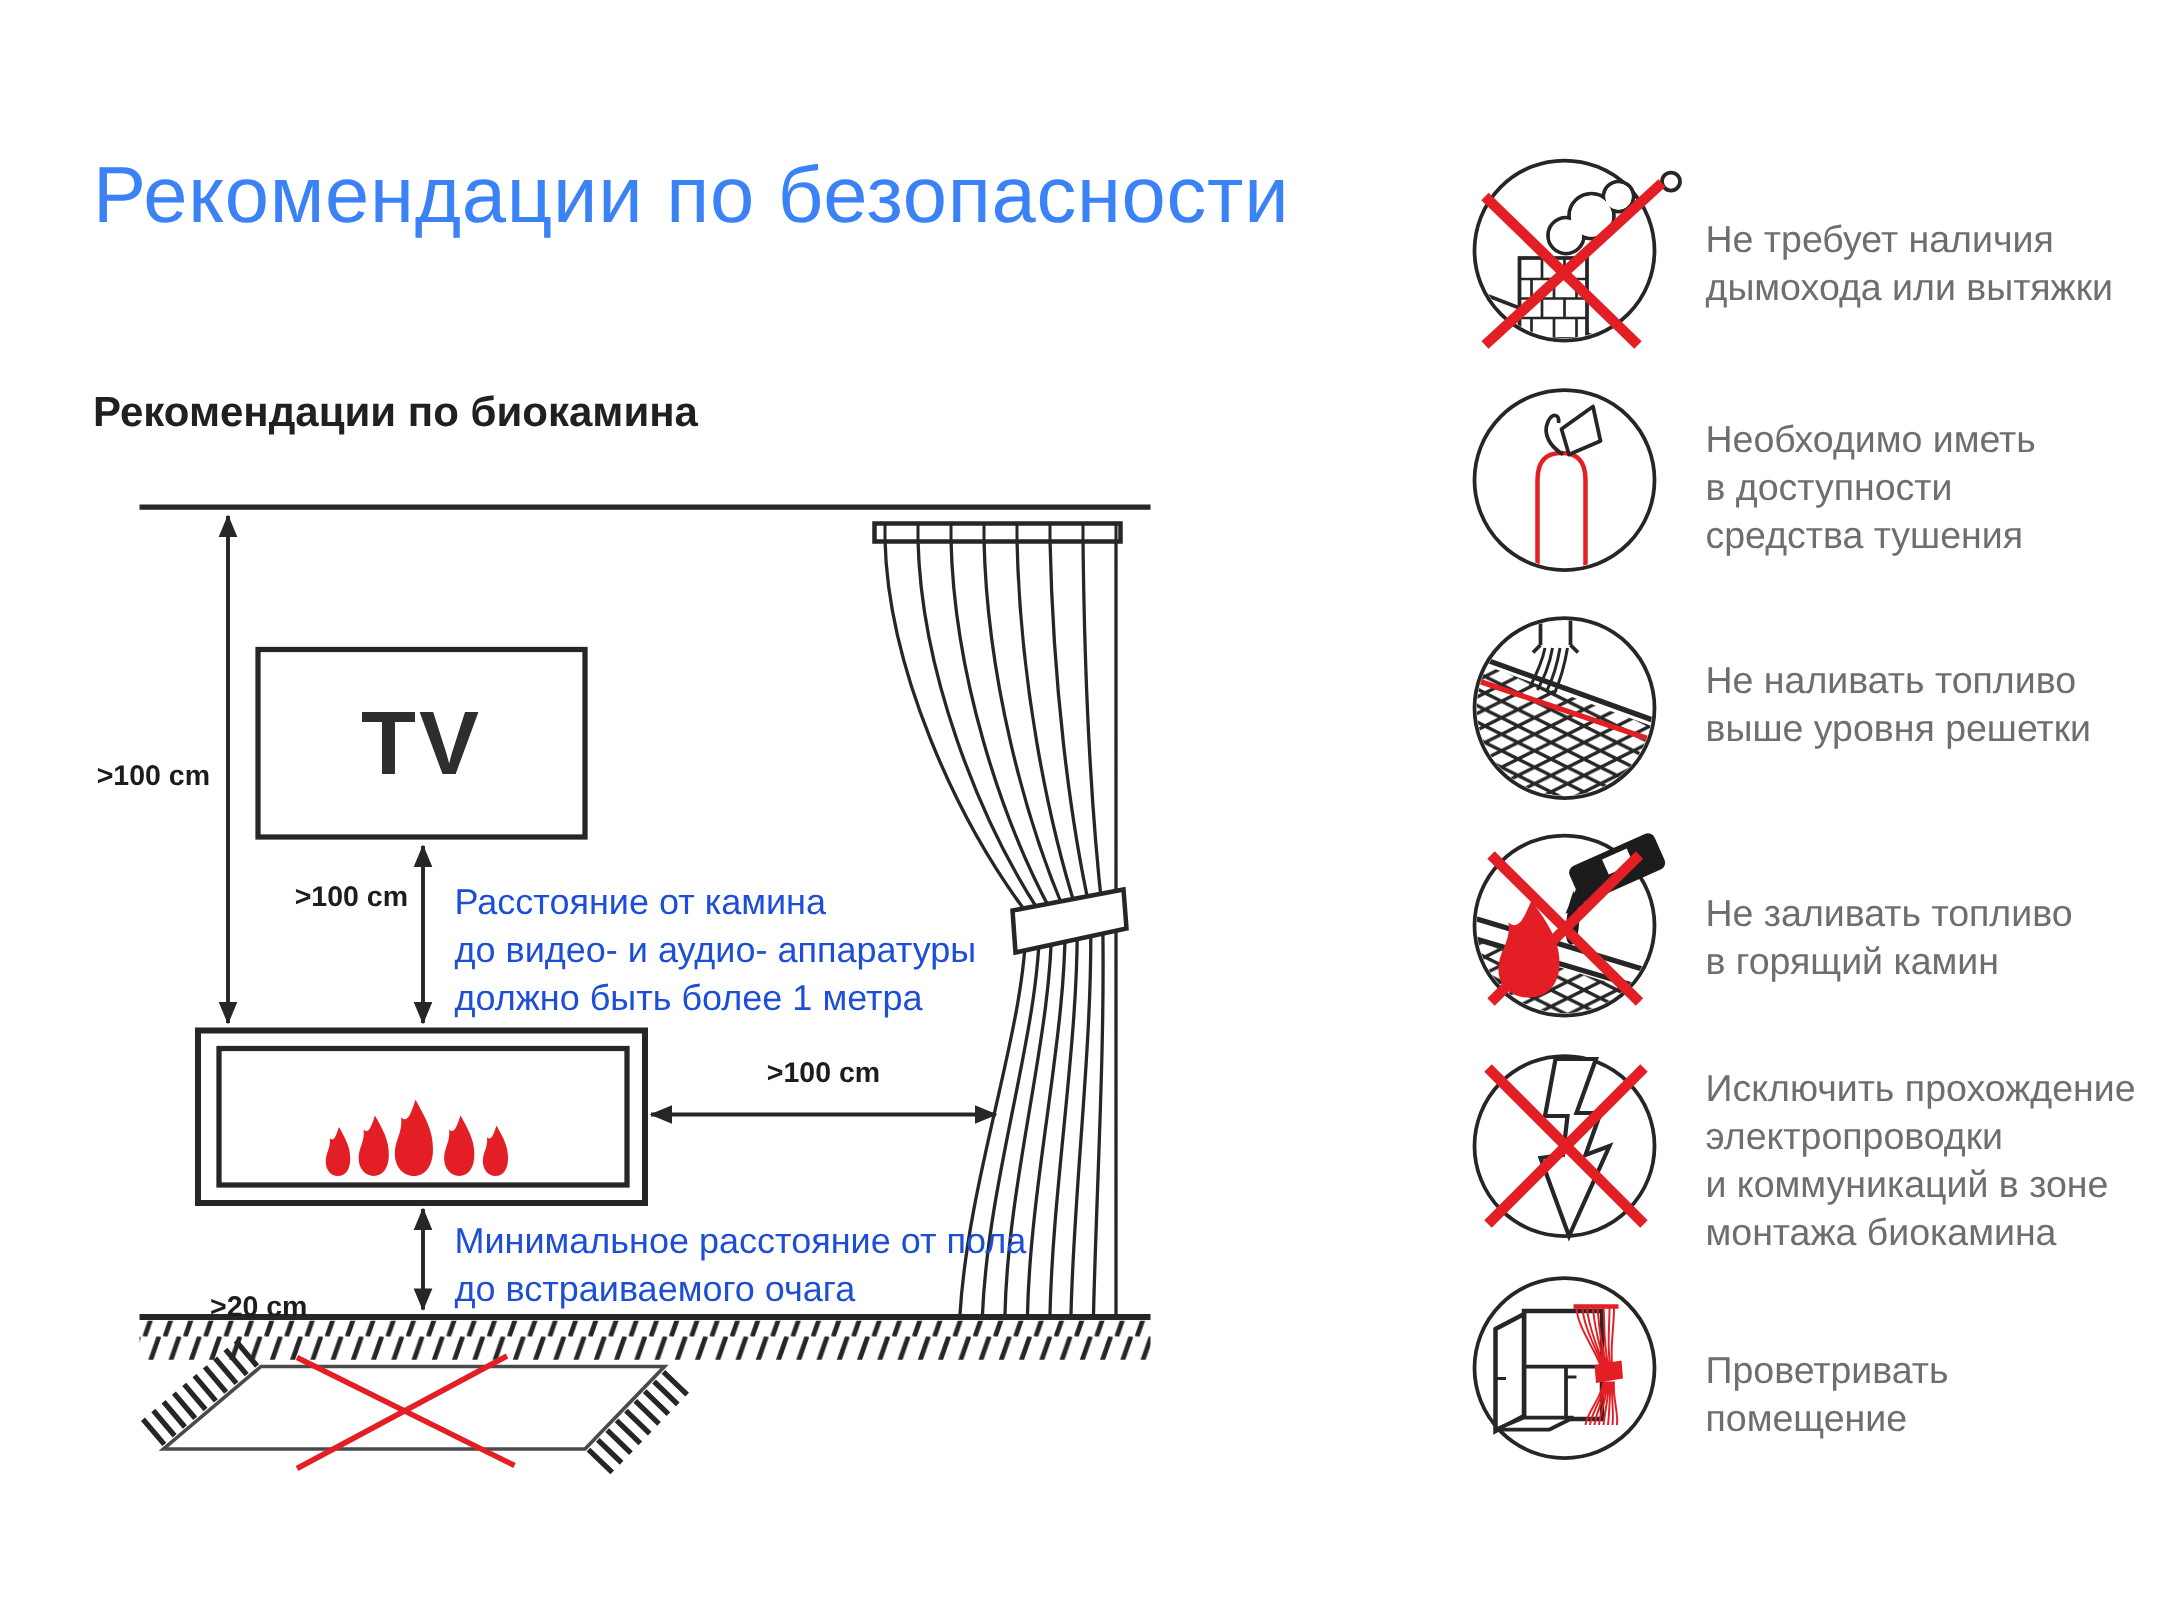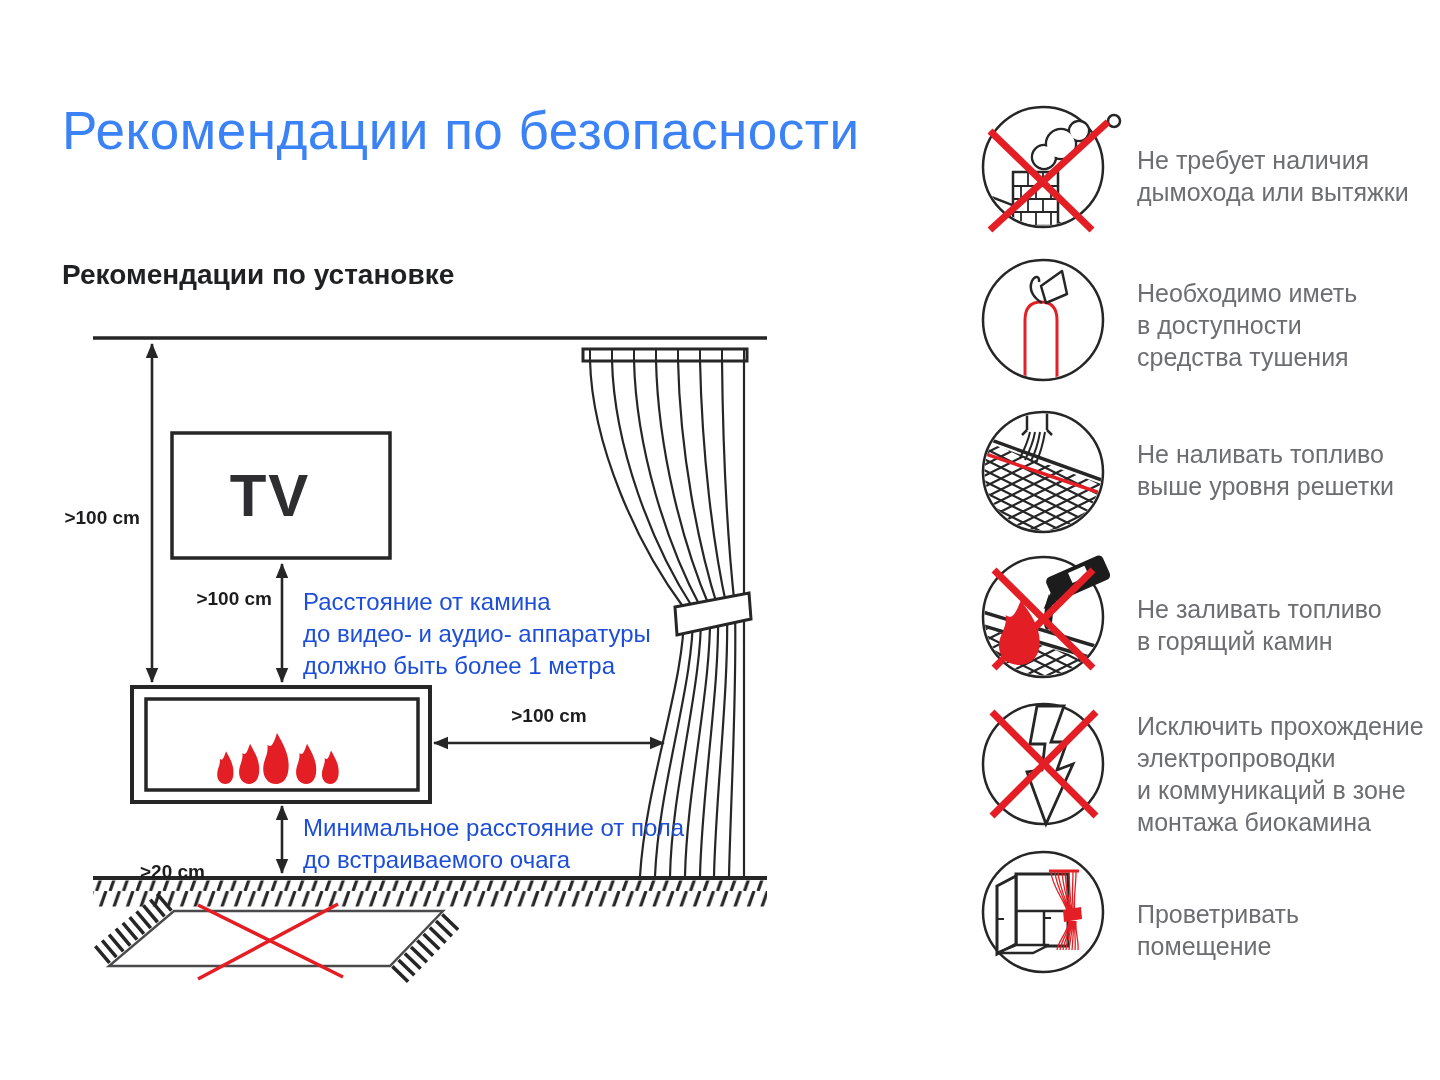--- a/index.html
+++ b/index.html
@@ -25,21 +25,21 @@
   .rule-text{
     left:1137px;font-size:25px;color:#6d6e71;line-height:32px;width:330px;
   }
   #dim-ceiling{left:30px;top:503px;width:110px;text-align:right;}
   #dim-tv{left:152px;top:584px;width:120px;text-align:right;}
   #dim-curtain{left:483px;top:701px;width:132px;text-align:center;}
   #dim-floor{left:140px;top:857px;width:102px;text-align:left;}
   #note-tv{left:303px;top:586px;}
   #note-floor{left:303px;top:812px;}
   #tv-box-label{
-    left:161px;top:433px;width:218px;height:125px;
+    left:172px;top:433px;width:218px;height:125px;
     display:flex;align-items:center;justify-content:center;
     font-size:60px;font-weight:700;color:#2e2e30;letter-spacing:2px;
   }
   #artwork{left:0;top:0;}
 </style>
 </head>
 <body>
 
 <svg id="artwork" class="abs" width="1440" height="1080" viewBox="0 0 1440 1080">
   <defs>
@@ -229,21 +229,21 @@
         M1069,921 C1068,932 1058,941 1057,950 M1070,921 C1069,932 1061,941 1060,950
         M1071,921 C1070,932 1064,941 1063,950 M1072,921 C1071,932 1067,941 1066,950
         M1073,921 C1072,932 1070,941 1069,950 M1074,921 C1073,932 1073,941 1072,950
         M1075,921 C1074,932 1076,941 1075,950 M1076,921 C1075,932 1079,941 1078,950"></path>
       <polygon points="1063,910 1081,907 1082,919 1064,922" fill="#e31e24"></polygon>
     </g>
   </g>
 </svg>
 
 <div id="page-title" class="abs">Рекомендации по безопасности</div>
-<div id="section-subtitle" class="abs">Рекомендации по установке</div>
+<div id="section-subtitle" class="abs">Рекомендации по биокамина</div>
 
 <div id="tv-box-label" class="abs">TV</div>
 
 <div id="dim-ceiling" class="abs dim">&gt;100 cm</div>
 <div id="dim-tv" class="abs dim">&gt;100 cm</div>
 <div id="dim-curtain" class="abs dim">&gt;100 cm</div>
 <div id="dim-floor" class="abs dim">&gt;20 cm</div>
 
 <div id="note-tv" class="abs note pre">Расстояние от камина
 до видео- и аудио- аппаратуры

